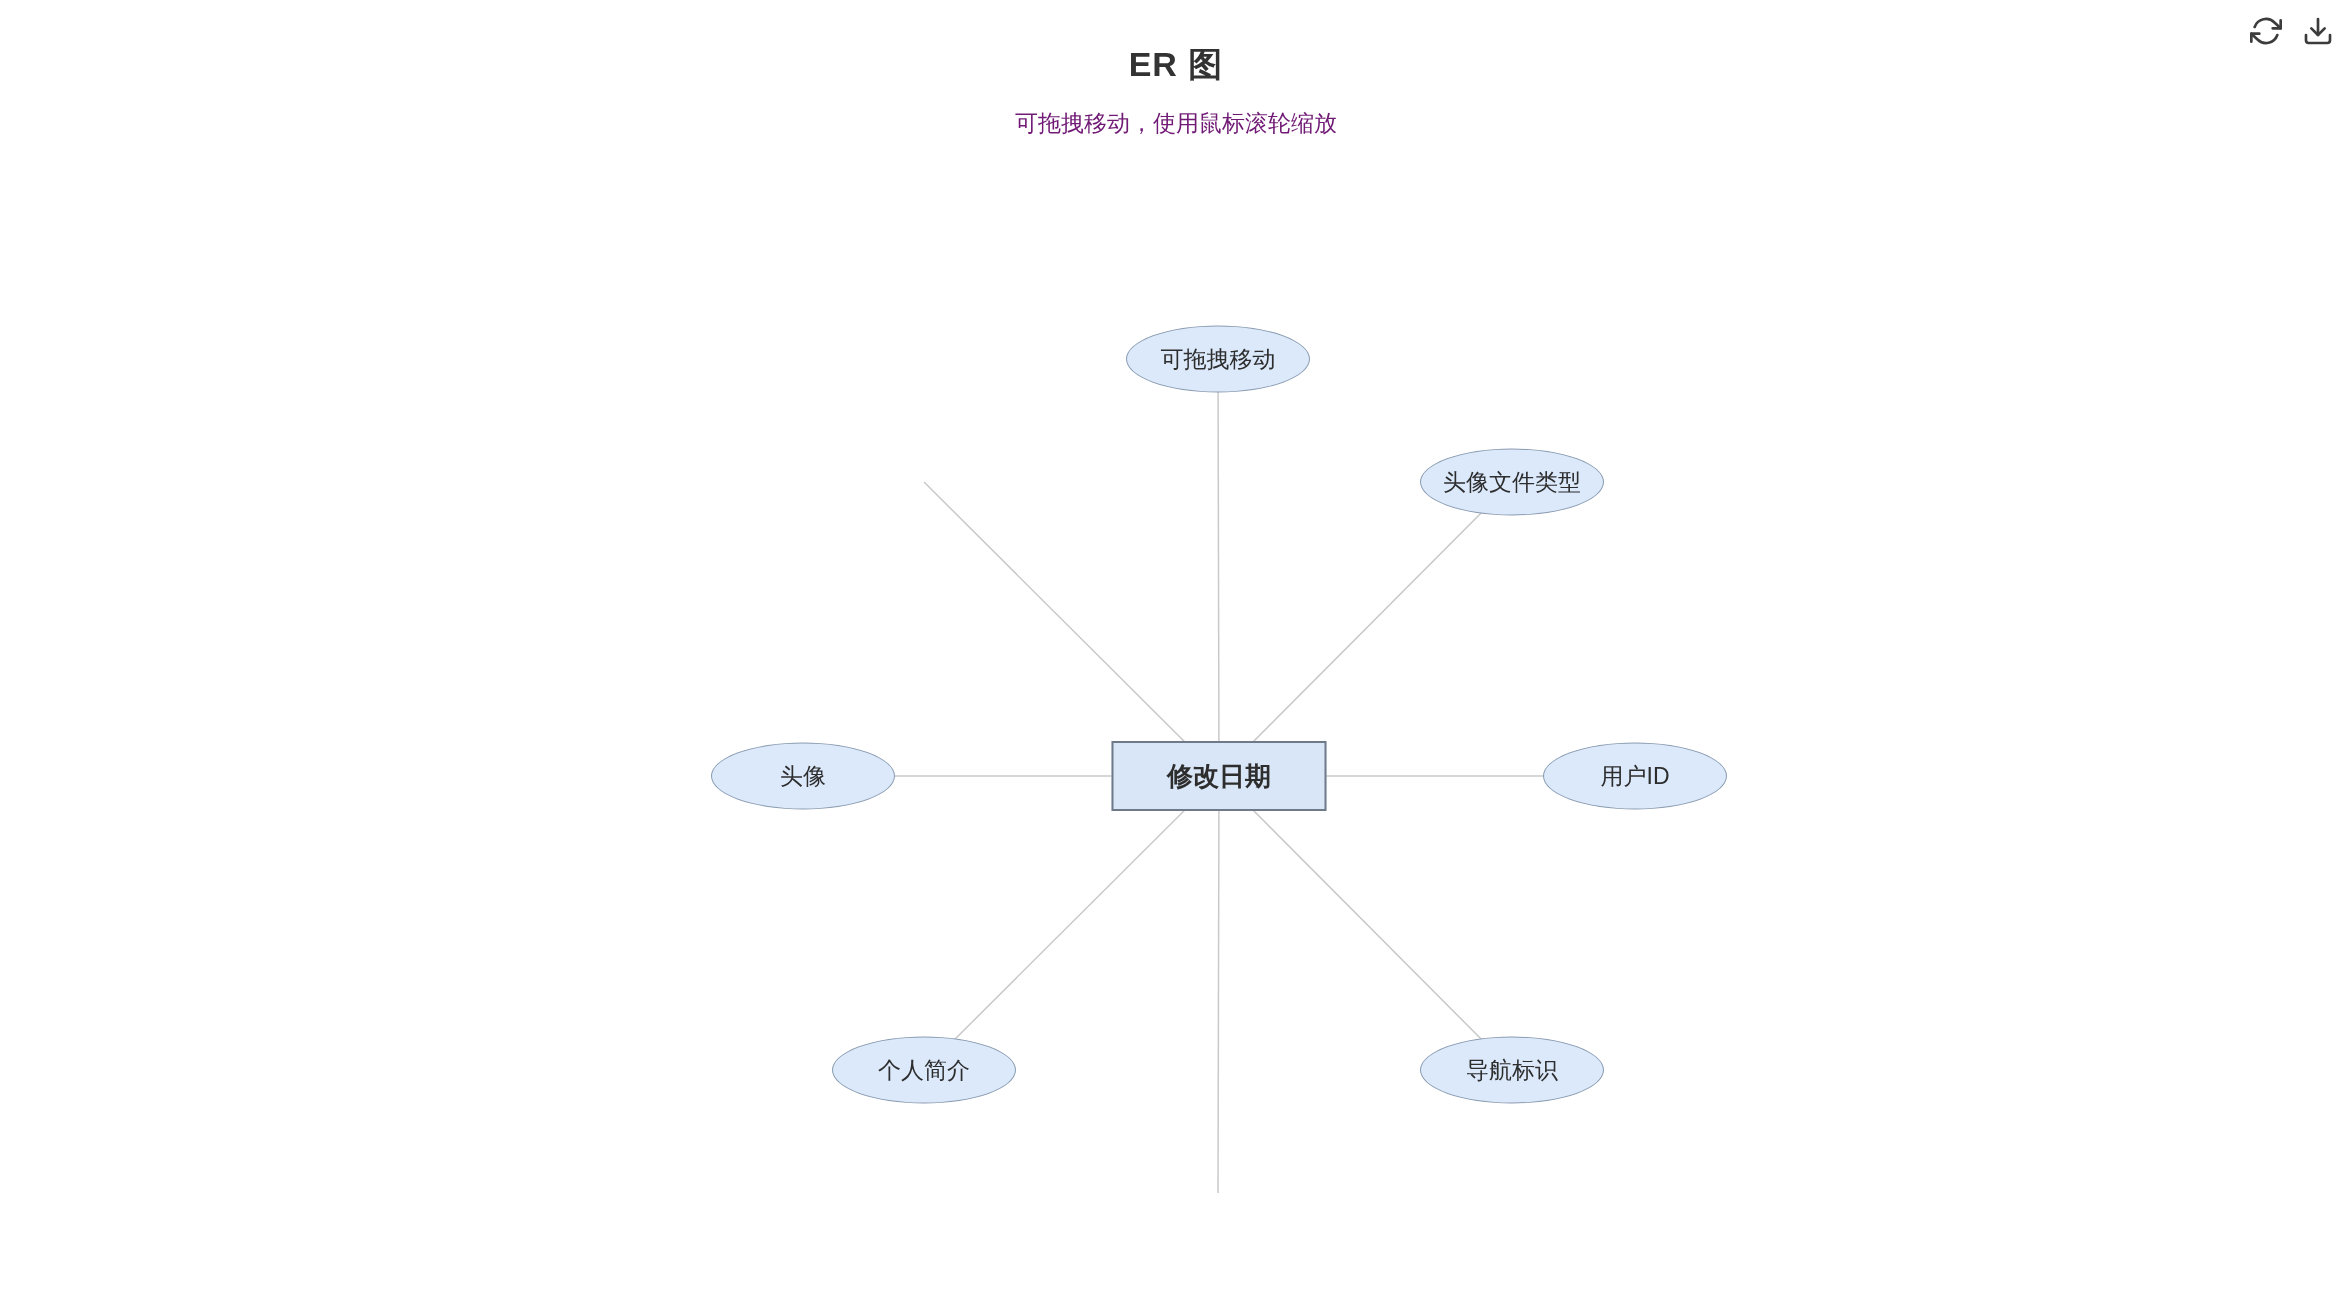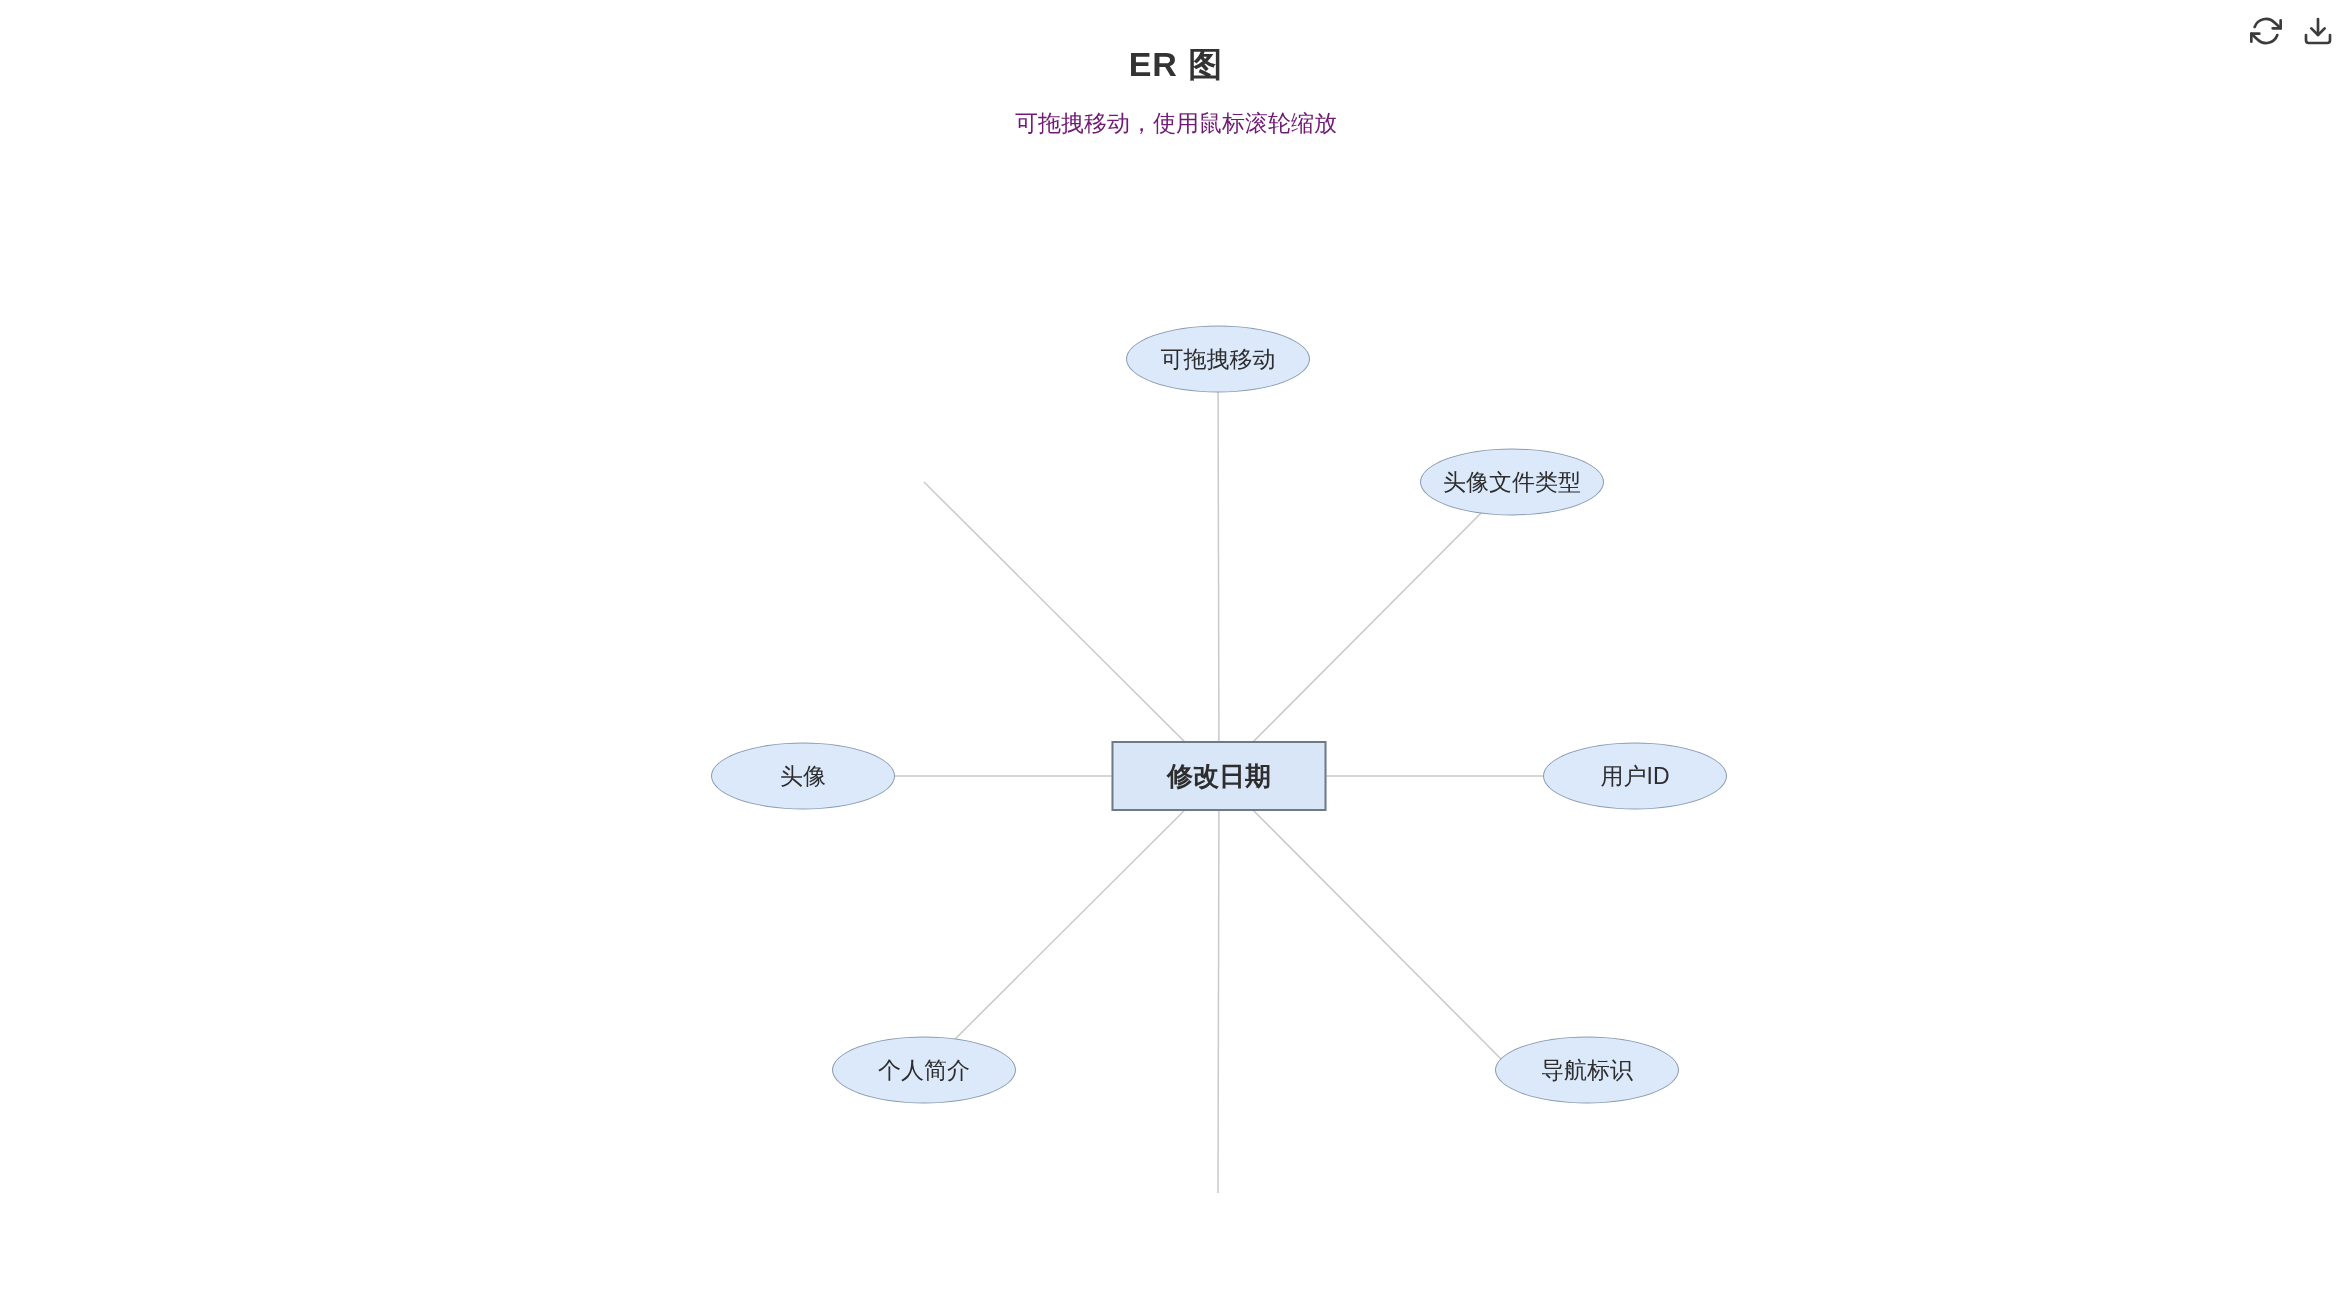--- a/index.html
+++ b/index.html
@@ -99,21 +99,21 @@
 
   <div class="node ellipse" style="left:1218px; top:359px;">
     <span>可拖拽移动</span>
   </div>
   <div class="node ellipse" style="left:1635px; top:776px;">
     <span>用户ID</span>
   </div>
   <div class="node ellipse" style="left:1512px; top:482px;">
     <span>头像文件类型</span>
   </div>
-  <div class="node ellipse" style="left:1587px; top:1070px;">
+  <div class="node ellipse" style="left:1512px; top:1070px;">
     <span>导航标识</span>
   </div>
   <div class="node ellipse" style="left:924px; top:1070px;">
     <span>个人简介</span>
   </div>
   <div class="node ellipse" style="left:803px; top:776px;justify-content:center;">
     <span>头像</span>
   </div>
 
   <div class="node entity" style="left:1219px; top:776px;">

